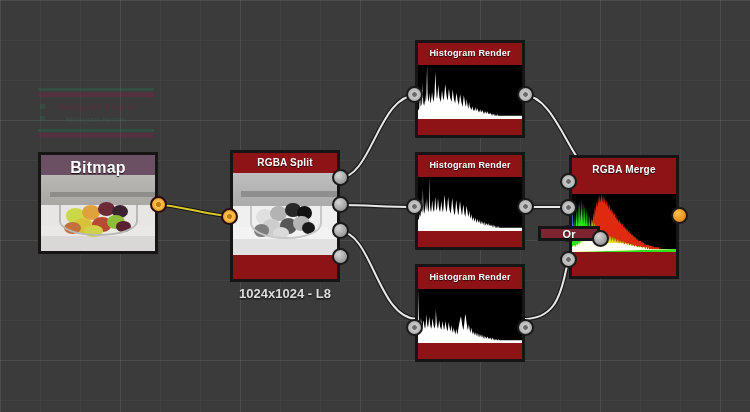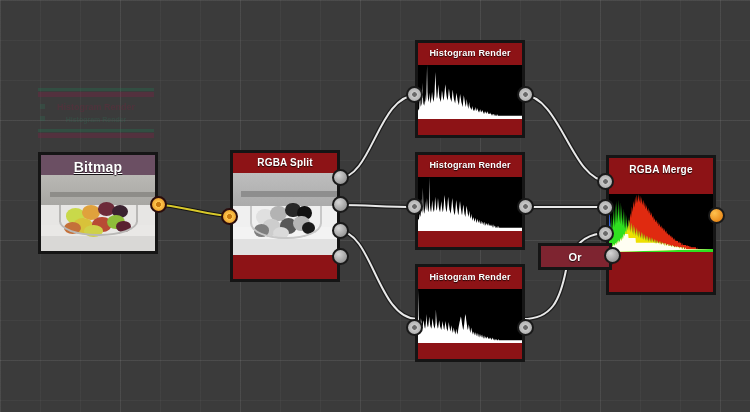--- a/index.html
+++ b/index.html
@@ -154,21 +154,21 @@
             <div class="fruit" style="left:28%;top:56%;width:18%;height:21%;background:#d8c23a;"></div>
             <div class="fruit" style="left:45%;top:55%;width:17%;height:20%;background:#b84a34;"></div>
             <div class="fruit" style="left:58%;top:52%;width:16%;height:19%;background:#8fbd3a;"></div>
             <div class="fruit" style="left:20%;top:62%;width:15%;height:16%;background:#c4703a;"></div>
             <div class="fruit" style="left:66%;top:60%;width:13%;height:15%;background:#5a2230;"></div>
             <div class="fruit" style="left:38%;top:66%;width:16%;height:15%;background:#cfd14a;"></div>
             <div class="bowl"></div>
           </div>
         </div>
       </div>
-      <div class="node-title" style="top:4px;font-size:14px;text-decoration:underline;">Bitmap</div>
+      <div class="node-title" style="top:4px;font-size:16px;">Bitmap</div>
     </div>
     <div class="port orange ring" style="right:-9px;top:44px;"></div>
   </div>
 
   <div class="node" style="left:230px;top:150px;width:110px;height:132px;">
     <div class="node-frame">
       <div class="node-body grayimg" style="top:20px;height:82px;">
         <div class="photo">
           <div class="wall"></div>
           <div class="shelf"></div>
@@ -190,20 +190,21 @@
         </div>
       </div>
       <div class="node-title" style="top:4px;font-size:10px;">RGBA Split</div>
     </div>
     <div class="port orange ring" style="left:-9px;top:58px;"></div>
     <div class="port grey" style="right:-9px;top:19px;"></div>
     <div class="port grey" style="right:-9px;top:46px;"></div>
     <div class="port grey" style="right:-9px;top:72px;"></div>
     <div class="port grey" style="right:-9px;top:98px;"></div>
   </div>
+  <div class="caption" style="left:225px;top:286px;width:120px;">1024x1024 - L8</div>
 
   <div class="node" style="left:415px;top:40px;width:110px;height:98px;">
     <div class="node-frame">
       <div class="node-body" style="top:22px;height:54px;">
         <div class="hist-black"></div>
         <svg class="hist-svg" viewBox="0 0 100 40" preserveAspectRatio="none">
           <path id="h-top" fill="#ffffff" d="M0,40 L0.00,34.20 L0.40,32.54 L0.79,33.34 L1.19,31.79 L1.59,23.30 L1.98,29.76 L2.38,31.08 L2.78,19.76 L3.17,28.53 L3.57,30.40 L3.97,27.38 L4.37,12.91 L4.76,24.26 L5.16,28.53 L5.56,29.76 L5.95,26.29 L6.35,30.40 L6.75,28.53 L7.14,21.48 L7.54,27.38 L7.94,25.25 L8.33,13.62 L8.73,0.00 L9.13,19.76 L9.52,24.26 L9.92,26.29 L10.32,27.38 L10.71,24.26 L11.11,20.61 L11.51,25.25 L11.90,27.38 L12.30,28.53 L12.70,25.25 L13.10,23.30 L13.49,19.76 L13.89,22.37 L14.29,25.25 L14.68,26.29 L15.08,27.38 L15.48,24.26 L15.87,21.48 L16.27,13.62 L16.67,5.17 L17.06,11.53 L17.46,18.13 L17.86,23.30 L18.25,25.25 L18.65,23.30 L19.05,19.76 L19.44,14.33 L19.84,17.34 L20.24,21.48 L20.63,24.26 L21.03,25.25 L21.43,26.29 L21.83,27.38 L22.22,25.25 L22.62,22.37 L23.02,18.93 L23.41,20.61 L23.81,23.30 L24.21,25.25 L24.60,26.29 L25.00,24.26 L25.40,21.48 L25.79,18.13 L26.19,14.33 L26.59,16.56 L26.98,19.76 L27.38,22.37 L27.78,24.26 L28.17,25.25 L28.57,26.29 L28.97,23.30 L29.37,19.76 L29.76,17.34 L30.16,19.76 L30.56,22.37 L30.95,24.26 L31.35,25.25 L31.75,26.29 L32.14,27.38 L32.54,25.25 L32.94,21.48 L33.33,18.13 L33.73,20.61 L34.13,23.30 L34.52,25.25 L34.92,26.29 L35.32,27.38 L35.71,28.53 L36.11,26.29 L36.51,23.30 L36.90,20.61 L37.30,22.37 L37.70,24.26 L38.10,26.29 L38.49,27.38 L38.89,28.53 L39.29,29.76 L39.68,27.38 L40.08,24.26 L40.48,21.48 L40.87,23.30 L41.27,25.25 L41.67,27.38 L42.06,28.53 L42.46,29.76 L42.86,31.08 L43.25,28.53 L43.65,25.25 L44.05,22.37 L44.44,24.26 L44.84,26.29 L45.24,28.53 L45.63,29.76 L46.03,31.08 L46.43,28.53 L46.83,25.25 L47.22,27.38 L47.62,29.76 L48.02,31.08 L48.41,32.54 L48.81,29.76 L49.21,27.38 L49.60,29.76 L50.00,31.08 L50.40,32.54 L50.79,31.08 L51.19,32.54 L51.59,33.34 L51.98,31.79 L52.38,30.40 L52.78,32.54 L53.17,33.34 L53.57,34.20 L53.97,32.54 L54.37,33.34 L54.76,34.20 L55.16,32.54 L55.56,31.08 L55.95,32.54 L56.35,34.20 L56.75,33.34 L57.14,31.79 L57.54,33.34 L57.94,34.20 L58.33,35.14 L58.73,33.34 L59.13,34.20 L59.52,35.14 L59.92,34.20 L60.32,32.54 L60.71,34.20 L61.11,35.14 L61.51,34.20 L61.90,33.34 L62.30,34.20 L62.70,35.14 L63.10,36.22 L63.49,34.20 L63.89,35.14 L64.29,36.22 L64.68,35.14 L65.08,34.20 L65.48,35.14 L65.87,36.22 L66.27,35.14 L66.67,34.20 L67.06,35.14 L67.46,36.22 L67.86,36.22 L68.25,35.14 L68.65,36.22 L69.05,36.22 L69.44,35.14 L69.84,36.22 L70.24,36.22 L70.63,37.54 L71.03,36.22 L71.43,36.22 L71.83,37.54 L72.22,36.22 L72.62,36.22 L73.02,37.54 L73.41,37.54 L73.81,36.22 L74.21,37.54 L74.60,37.54 L75.00,36.22 L75.40,37.54 L75.79,37.54 L76.19,37.54 L76.59,36.22 L76.98,37.54 L77.38,37.54 L77.78,37.54 L78.17,37.54 L78.57,37.54 L78.97,37.54 L79.37,37.54 L79.76,37.54 L80.16,37.54 L80.56,37.54 L80.95,37.54 L81.35,37.54 L81.75,37.54 L82.14,37.54 L82.54,37.54 L82.94,37.54 L83.33,37.54 L83.73,37.54 L84.13,37.54 L84.52,37.54 L84.92,37.54 L85.32,37.54 L85.71,37.54 L86.11,37.54 L86.51,37.54 L86.90,37.54 L87.30,37.54 L87.70,37.54 L88.10,37.54 L88.49,37.54 L88.89,37.54 L89.29,37.54 L89.68,37.54 L90.08,37.54 L90.48,37.54 L90.87,37.54 L91.27,37.54 L91.67,37.54 L92.06,37.54 L92.46,37.54 L92.86,37.54 L93.25,37.54 L93.65,37.54 L94.05,37.54 L94.44,37.54 L94.84,37.54 L95.24,37.54 L95.63,37.54 L96.03,37.54 L96.43,37.54 L96.83,37.54 L97.22,37.54 L97.62,37.54 L98.02,37.54 L98.41,37.54 L98.81,37.54 L99.21,37.54 L99.60,37.54 L100.00,37.54 L100,40 Z"></path>
         </svg>
       </div>
       <div class="node-title" style="top:5px;font-size:9px;">Histogram Render</div>
@@ -233,27 +234,27 @@
         <svg class="hist-svg" viewBox="0 0 100 40" preserveAspectRatio="none">
           <path id="h-bot" fill="#ffffff" d="M0,40 L0.00,31.43 L0.40,0.00 L0.80,19.76 L1.20,25.25 L1.60,27.66 L2.00,28.53 L2.40,26.83 L2.80,21.70 L3.20,23.77 L3.60,26.03 L4.00,27.66 L4.40,28.53 L4.80,26.03 L5.20,23.07 L5.60,24.50 L6.00,26.83 L6.40,28.53 L6.80,29.44 L7.20,27.66 L7.60,24.50 L8.00,18.53 L8.40,23.07 L8.80,26.03 L9.20,27.66 L9.60,28.53 L10.00,26.83 L10.40,23.77 L10.80,20.39 L11.20,23.07 L11.60,26.03 L12.00,27.66 L12.40,28.53 L12.80,29.44 L13.20,27.66 L13.60,24.50 L14.00,21.70 L14.40,23.77 L14.80,26.03 L15.20,27.66 L15.60,28.53 L16.00,29.44 L16.40,27.66 L16.80,25.25 L17.20,15.06 L17.60,20.39 L18.00,24.50 L18.40,26.83 L18.80,28.53 L19.20,29.44 L19.60,27.66 L20.00,25.25 L20.40,23.07 L20.80,25.25 L21.20,27.66 L21.60,28.53 L22.00,29.44 L22.40,30.40 L22.80,28.53 L23.20,26.03 L23.60,23.77 L24.00,26.03 L24.40,27.66 L24.80,29.44 L25.20,30.40 L25.60,28.53 L26.00,26.03 L26.40,23.77 L26.80,26.03 L27.20,27.66 L27.60,29.44 L28.00,30.40 L28.40,31.43 L28.80,29.44 L29.20,26.83 L29.60,24.50 L30.00,26.83 L30.40,28.53 L30.80,30.40 L31.20,31.43 L31.60,29.44 L32.00,26.83 L32.40,28.53 L32.80,30.40 L33.20,31.43 L33.60,32.54 L34.00,30.40 L34.40,28.53 L34.80,30.40 L35.20,31.43 L35.60,32.54 L36.00,33.76 L36.40,31.43 L36.80,29.44 L37.20,31.43 L37.60,32.54 L38.00,33.76 L38.40,31.43 L38.80,29.44 L39.20,27.66 L39.60,26.03 L40.00,24.50 L40.40,23.07 L40.80,21.70 L41.20,20.39 L41.60,21.70 L42.00,23.77 L42.40,26.03 L42.80,27.66 L43.20,29.44 L43.60,30.40 L44.00,28.53 L44.40,26.03 L44.80,23.07 L45.20,20.39 L45.60,18.53 L46.00,20.39 L46.40,23.07 L46.80,25.25 L47.20,27.66 L47.60,29.44 L48.00,30.40 L48.40,28.53 L48.80,26.03 L49.20,27.66 L49.60,29.44 L50.00,31.43 L50.40,32.54 L50.80,30.40 L51.20,28.53 L51.60,30.40 L52.00,31.43 L52.40,32.54 L52.80,33.76 L53.20,32.54 L53.60,31.43 L54.00,32.54 L54.40,33.76 L54.80,34.42 L55.20,33.13 L55.60,31.97 L56.00,33.13 L56.40,34.42 L56.80,35.14 L57.20,33.76 L57.60,32.54 L58.00,33.76 L58.40,35.14 L58.80,35.94 L59.20,34.42 L59.60,33.13 L60.00,34.42 L60.40,35.14 L60.80,35.94 L61.20,34.42 L61.60,33.76 L62.00,35.14 L62.40,35.94 L62.80,36.84 L63.20,35.14 L63.60,34.42 L64.00,35.94 L64.40,36.84 L64.80,35.94 L65.20,35.14 L65.60,35.94 L66.00,36.84 L66.40,35.94 L66.80,35.14 L67.20,35.94 L67.60,36.84 L68.00,36.84 L68.40,35.94 L68.80,36.84 L69.20,36.84 L69.60,35.94 L70.00,36.84 L70.40,36.84 L70.80,37.94 L71.20,36.84 L71.60,35.94 L72.00,36.84 L72.40,37.94 L72.80,36.84 L73.20,36.84 L73.60,37.94 L74.00,37.94 L74.40,36.84 L74.80,37.94 L75.20,37.94 L75.60,36.84 L76.00,37.94 L76.40,37.94 L76.80,37.94 L77.20,36.84 L77.60,37.94 L78.00,37.94 L78.40,37.94 L78.80,37.94 L79.20,37.94 L79.60,37.94 L80.00,37.94 L80.40,37.94 L80.80,37.94 L81.20,37.94 L81.60,37.94 L82.00,37.94 L82.40,37.94 L82.80,37.94 L83.20,37.94 L83.60,37.94 L84.00,37.94 L84.40,37.94 L84.80,37.94 L85.20,37.94 L85.60,37.94 L86.00,37.94 L86.40,37.94 L86.80,37.94 L87.20,37.94 L87.60,37.94 L88.00,37.94 L88.40,37.94 L88.80,37.94 L89.20,37.94 L89.60,37.94 L90.00,37.94 L90.40,37.94 L90.80,37.94 L91.20,37.94 L91.60,37.94 L92.00,37.94 L92.40,37.94 L92.80,37.94 L93.20,37.94 L93.60,37.94 L94.00,37.94 L94.40,37.94 L94.80,37.94 L95.20,37.94 L95.60,37.94 L96.00,37.94 L96.40,37.94 L96.80,37.94 L97.20,37.94 L97.60,37.94 L98.00,37.94 L98.40,37.94 L98.80,37.94 L99.20,37.94 L99.60,37.94 L100.00,37.94 L100,40 Z"></path>
         </svg>
       </div>
       <div class="node-title" style="top:5px;font-size:9px;">Histogram Render</div>
     </div>
     <div class="port grey ring" style="left:-9px;top:55px;"></div>
     <div class="port grey ring" style="right:-9px;top:55px;"></div>
   </div>
 
-  <div class="or-node" style="left:538px;top:243px;width:62px;height:27px;padding-left:12px;">
+  <div class="or-node" style="left:538px;top:226px;width:62px;height:15px;">
     <div class="or-frame"></div>
     <div class="or-label">Or</div>
     <div class="port grey" style="right:-9px;top:4px;"></div>
   </div>
 
-  <div class="node" style="left:606px;top:155px;width:110px;height:140px;">
+  <div class="node" style="left:569px;top:155px;width:110px;height:124px;">
     <div class="node-frame">
       <div class="node-body" style="top:36px;height:58px;">
         <div class="hist-black"></div>
         <svg class="hist-svg" viewBox="0 0 100 40" preserveAspectRatio="none">
           <path id="h-blue" fill="#3b6df0" d="M0,40 L0.00,22.89 L0.39,6.18 L0.78,13.70 L1.18,19.55 L1.57,22.89 L1.96,25.10 L2.35,26.69 L2.75,27.53 L3.14,28.41 L3.53,29.33 L3.92,29.81 L4.31,30.30 L4.71,30.81 L5.10,31.34 L5.49,31.34 L5.88,31.89 L6.27,31.89 L6.67,32.46 L7.06,32.46 L7.45,32.46 L7.84,33.06 L8.24,33.06 L8.63,33.06 L9.02,33.69 L9.41,33.69 L9.80,33.69 L10.20,33.69 L10.59,34.37 L10.98,34.37 L11.37,34.37 L11.76,34.37 L12.16,34.37 L12.55,35.09 L12.94,35.09 L13.33,35.09 L13.73,35.09 L14.12,35.09 L14.51,35.09 L14.90,35.09 L15.29,35.90 L15.69,35.90 L16.08,35.90 L16.47,35.90 L16.86,35.90 L17.25,35.90 L17.65,35.90 L18.04,35.90 L18.43,35.90 L18.82,36.81 L19.22,36.81 L19.61,36.81 L20.00,36.81 L20.39,36.81 L20.78,36.81 L21.18,36.81 L21.57,36.81 L21.96,36.81 L22.35,36.81 L22.75,36.81 L23.14,36.81 L23.53,36.81 L23.92,36.81 L24.31,36.81 L24.71,36.81 L25.10,36.81 L25.49,36.81 L25.88,37.92 L26.27,37.92 L26.67,37.92 L27.06,37.92 L27.45,37.92 L27.84,37.92 L28.24,37.92 L28.63,37.92 L29.02,37.92 L29.41,37.92 L29.80,37.92 L30.20,37.92 L30.59,37.92 L30.98,37.92 L31.37,37.92 L31.76,37.92 L32.16,37.92 L32.55,37.92 L32.94,37.92 L33.33,37.92 L33.73,37.92 L34.12,37.92 L34.51,37.92 L34.90,37.92 L35.29,37.92 L35.69,37.92 L36.08,37.92 L36.47,37.92 L36.86,37.92 L37.25,37.92 L37.65,37.92 L38.04,37.92 L38.43,37.92 L38.82,37.92 L39.22,37.92 L39.61,37.92 L40.00,37.92 L40.39,37.92 L40.78,37.92 L41.18,37.92 L41.57,37.92 L41.96,37.92 L42.35,37.92 L42.75,37.92 L43.14,37.92 L43.53,37.92 L43.92,37.92 L44.31,37.92 L44.71,37.92 L45.10,37.92 L45.49,37.92 L45.88,37.92 L46.27,37.92 L46.67,37.92 L47.06,37.92 L47.45,37.92 L47.84,37.92 L48.24,37.92 L48.63,37.92 L49.02,37.92 L49.41,37.92 L49.80,37.92 L50.20,37.92 L50.59,37.92 L50.98,37.92 L51.37,37.92 L51.76,37.92 L52.16,37.92 L52.55,37.92 L52.94,37.92 L53.33,37.92 L53.73,37.92 L54.12,37.92 L54.51,37.92 L54.90,37.92 L55.29,37.92 L55.69,37.92 L56.08,37.92 L56.47,37.92 L56.86,37.92 L57.25,37.92 L57.65,37.92 L58.04,37.92 L58.43,37.92 L58.82,37.92 L59.22,37.92 L59.61,37.92 L60.00,37.92 L60.39,37.92 L60.78,37.92 L61.18,37.92 L61.57,37.92 L61.96,37.92 L62.35,37.92 L62.75,37.92 L63.14,37.92 L63.53,37.92 L63.92,37.92 L64.31,37.92 L64.71,37.92 L65.10,37.92 L65.49,37.92 L65.88,37.92 L66.27,37.92 L66.67,37.92 L67.06,37.92 L67.45,37.92 L67.84,37.92 L68.24,37.92 L68.63,37.92 L69.02,37.92 L69.41,37.92 L69.80,37.92 L70.20,37.92 L70.59,37.92 L70.98,37.92 L71.37,37.92 L71.76,37.92 L72.16,37.92 L72.55,37.92 L72.94,37.92 L73.33,37.92 L73.73,37.92 L74.12,37.92 L74.51,37.92 L74.90,37.92 L75.29,37.92 L75.69,37.92 L76.08,37.92 L76.47,37.92 L76.86,37.92 L77.25,37.92 L77.65,37.92 L78.04,37.92 L78.43,37.92 L78.82,37.92 L79.22,37.92 L79.61,37.92 L80.00,37.92 L80.39,37.92 L80.78,37.92 L81.18,37.92 L81.57,37.92 L81.96,37.92 L82.35,37.92 L82.75,37.92 L83.14,37.92 L83.53,37.92 L83.92,37.92 L84.31,37.92 L84.71,37.92 L85.10,37.92 L85.49,37.92 L85.88,37.92 L86.27,37.92 L86.67,37.92 L87.06,37.92 L87.45,37.92 L87.84,37.92 L88.24,37.92 L88.63,37.92 L89.02,37.92 L89.41,37.92 L89.80,37.92 L90.20,37.92 L90.59,37.92 L90.98,37.92 L91.37,37.92 L91.76,37.92 L92.16,37.92 L92.55,37.92 L92.94,37.92 L93.33,37.92 L93.73,37.92 L94.12,37.92 L94.51,37.92 L94.90,37.92 L95.29,37.92 L95.69,37.92 L96.08,37.92 L96.47,37.92 L96.86,37.92 L97.25,37.92 L97.65,37.92 L98.04,37.92 L98.43,37.92 L98.82,37.92 L99.22,37.92 L99.61,37.92 L100.00,37.92 L100,40 Z"></path>
           <path id="h-red" fill="#e02a10" d="M0,40 L0.00,36.81 L0.39,35.90 L0.78,36.81 L1.18,35.09 L1.57,35.90 L1.96,36.81 L2.35,35.90 L2.75,35.09 L3.14,35.90 L3.53,36.81 L3.92,35.90 L4.31,35.09 L4.71,34.37 L5.10,35.09 L5.49,35.90 L5.88,35.09 L6.27,33.69 L6.67,34.37 L7.06,35.09 L7.45,33.69 L7.84,32.46 L8.24,33.69 L8.63,34.37 L9.02,33.06 L9.41,31.89 L9.80,32.46 L10.20,33.69 L10.59,32.46 L10.98,30.30 L11.37,31.34 L11.76,32.46 L12.16,31.34 L12.55,29.33 L12.94,30.30 L13.33,31.34 L13.73,30.30 L14.12,27.53 L14.51,28.41 L14.90,29.33 L15.29,27.53 L15.69,25.10 L16.08,25.88 L16.47,27.53 L16.86,25.10 L17.25,21.51 L17.65,22.89 L18.04,24.34 L18.43,21.51 L18.82,17.69 L19.22,18.92 L19.61,20.84 L20.00,17.69 L20.39,13.16 L20.78,14.25 L21.18,16.51 L21.57,13.16 L21.96,8.57 L22.35,10.05 L22.75,12.63 L23.14,9.05 L23.53,4.80 L23.92,6.65 L24.31,9.55 L24.71,6.18 L25.10,1.70 L25.49,3.90 L25.88,7.12 L26.27,4.35 L26.67,0.42 L27.06,2.57 L27.45,6.18 L27.84,3.90 L28.24,0.00 L28.63,2.14 L29.02,5.72 L29.41,3.90 L29.80,0.85 L30.20,3.01 L30.59,6.65 L30.98,4.80 L31.37,2.14 L31.76,4.35 L32.16,7.60 L32.55,6.18 L32.94,3.90 L33.33,5.72 L33.73,9.05 L34.12,7.60 L34.51,5.72 L34.90,7.60 L35.29,10.55 L35.69,9.55 L36.08,7.60 L36.47,9.55 L36.86,12.10 L37.25,11.06 L37.65,9.55 L38.04,11.06 L38.43,13.70 L38.82,12.63 L39.22,11.06 L39.61,12.63 L40.00,14.80 L40.39,14.25 L40.78,12.63 L41.18,14.25 L41.57,16.51 L41.96,15.93 L42.35,14.80 L42.75,15.93 L43.14,18.30 L43.53,17.69 L43.92,16.51 L44.31,17.69 L44.71,19.55 L45.10,18.92 L45.49,17.69 L45.88,18.92 L46.27,20.84 L46.67,20.19 L47.06,18.92 L47.45,20.19 L47.84,22.19 L48.24,21.51 L48.63,20.19 L49.02,21.51 L49.41,22.89 L49.80,22.89 L50.20,21.51 L50.59,22.89 L50.98,24.34 L51.37,23.60 L51.76,22.89 L52.16,23.60 L52.55,25.10 L52.94,25.10 L53.33,23.60 L53.73,25.10 L54.12,26.69 L54.51,25.88 L54.90,25.10 L55.29,25.88 L55.69,27.53 L56.08,27.53 L56.47,26.69 L56.86,27.53 L57.25,28.41 L57.65,28.41 L58.04,27.53 L58.43,28.41 L58.82,29.33 L59.22,29.33 L59.61,28.41 L60.00,29.33 L60.39,30.30 L60.78,30.30 L61.18,29.33 L61.57,30.30 L61.96,31.34 L62.35,31.34 L62.75,30.30 L63.14,31.34 L63.53,32.46 L63.92,32.46 L64.31,31.34 L64.71,32.46 L65.10,32.46 L65.49,32.46 L65.88,32.46 L66.27,32.46 L66.67,33.69 L67.06,33.69 L67.45,32.46 L67.84,33.69 L68.24,33.69 L68.63,33.69 L69.02,33.69 L69.41,33.69 L69.80,35.09 L70.20,35.09 L70.59,33.69 L70.98,35.09 L71.37,35.09 L71.76,35.09 L72.16,35.09 L72.55,35.09 L72.94,35.09 L73.33,35.09 L73.73,35.09 L74.12,35.09 L74.51,35.90 L74.90,35.90 L75.29,35.09 L75.69,35.90 L76.08,35.90 L76.47,35.90 L76.86,35.90 L77.25,35.90 L77.65,36.81 L78.04,36.81 L78.43,35.90 L78.82,36.81 L79.22,36.81 L79.61,36.81 L80.00,36.81 L80.39,36.81 L80.78,36.81 L81.18,36.81 L81.57,36.81 L81.96,36.81 L82.35,36.81 L82.75,36.81 L83.14,36.81 L83.53,36.81 L83.92,37.92 L84.31,37.92 L84.71,36.81 L85.10,37.92 L85.49,37.92 L85.88,37.92 L86.27,37.92 L86.67,37.92 L87.06,37.92 L87.45,37.92 L87.84,37.92 L88.24,37.92 L88.63,37.92 L89.02,37.92 L89.41,37.92 L89.80,37.92 L90.20,37.92 L90.59,37.92 L90.98,37.92 L91.37,37.92 L91.76,37.92 L92.16,37.92 L92.55,37.92 L92.94,37.92 L93.33,37.92 L93.73,37.92 L94.12,37.92 L94.51,37.92 L94.90,37.92 L95.29,37.92 L95.69,37.92 L96.08,37.92 L96.47,37.92 L96.86,37.92 L97.25,37.92 L97.65,37.92 L98.04,37.92 L98.43,37.92 L98.82,37.92 L99.22,37.92 L99.61,37.92 L100.00,37.92 L100,40 Z"></path>
           <path id="h-green" fill="#2fe020" d="M0,40 L0.00,33.69 L0.39,31.34 L0.79,29.33 L1.18,19.55 L1.57,25.88 L1.97,28.41 L2.36,22.89 L2.76,14.25 L3.15,20.84 L3.54,25.10 L3.94,18.30 L4.33,9.55 L4.72,17.10 L5.12,22.89 L5.51,15.93 L5.91,6.65 L6.30,14.80 L6.69,21.51 L7.09,14.25 L7.48,4.80 L7.87,13.70 L8.27,20.19 L8.66,13.16 L9.06,3.90 L9.45,12.63 L9.84,19.55 L10.24,13.70 L10.63,5.72 L11.02,14.25 L11.42,20.84 L11.81,15.36 L12.20,7.60 L12.60,15.93 L12.99,22.19 L13.39,17.10 L13.78,10.05 L14.17,17.69 L14.57,23.60 L14.96,18.92 L15.35,12.10 L15.75,19.55 L16.14,24.34 L16.54,20.19 L16.93,14.25 L17.32,20.84 L17.72,25.10 L18.11,21.51 L18.50,15.93 L18.90,22.19 L19.29,25.88 L19.69,22.89 L20.08,17.69 L20.47,23.60 L20.87,26.69 L21.26,24.34 L21.65,19.55 L22.05,24.34 L22.44,27.53 L22.83,25.10 L23.23,20.84 L23.62,25.88 L24.02,28.41 L24.41,25.88 L24.80,22.19 L25.20,26.69 L25.59,29.33 L25.98,26.69 L26.38,22.89 L26.77,27.53 L27.17,29.33 L27.56,27.53 L27.95,24.34 L28.35,28.41 L28.74,30.30 L29.13,28.41 L29.53,25.10 L29.92,28.87 L30.31,30.81 L30.71,29.33 L31.10,25.88 L31.50,29.33 L31.89,31.34 L32.28,29.81 L32.68,26.69 L33.07,29.81 L33.46,31.89 L33.86,30.30 L34.25,27.53 L34.65,30.30 L35.04,32.46 L35.43,30.81 L35.83,28.41 L36.22,30.81 L36.61,32.46 L37.01,31.34 L37.40,28.87 L37.80,31.34 L38.19,33.06 L38.58,31.89 L38.98,29.33 L39.37,31.89 L39.76,33.06 L40.16,31.89 L40.55,29.81 L40.94,31.89 L41.34,33.69 L41.73,32.46 L42.13,30.30 L42.52,32.46 L42.91,33.69 L43.31,32.46 L43.70,30.81 L44.09,33.06 L44.49,34.37 L44.88,33.06 L45.28,31.34 L45.67,33.06 L46.06,34.37 L46.46,33.69 L46.85,31.89 L47.24,33.69 L47.64,34.37 L48.03,33.69 L48.43,32.46 L48.82,33.69 L49.21,35.09 L49.61,34.37 L50.00,32.46 L50.39,34.37 L50.79,35.09 L51.18,34.37 L51.57,33.06 L51.97,34.37 L52.36,35.09 L52.76,34.37 L53.15,33.69 L53.54,35.09 L53.94,35.90 L54.33,35.09 L54.72,33.69 L55.12,35.09 L55.51,35.90 L55.91,35.09 L56.30,34.37 L56.69,35.09 L57.09,35.90 L57.48,35.90 L57.87,34.37 L58.27,35.90 L58.66,35.90 L59.06,35.90 L59.45,35.09 L59.84,35.90 L60.24,36.81 L60.63,35.90 L61.02,35.09 L61.42,35.90 L61.81,36.81 L62.20,35.90 L62.60,35.90 L62.99,36.81 L63.39,36.81 L63.78,36.81 L64.17,35.90 L64.57,36.81 L64.96,36.81 L65.35,36.81 L65.75,35.90 L66.14,36.81 L66.54,36.81 L66.93,36.81 L67.32,36.81 L67.72,36.81 L68.11,37.92 L68.50,36.81 L68.90,36.81 L69.29,36.81 L69.69,37.92 L70.08,36.81 L70.47,36.81 L70.87,37.92 L71.26,37.92 L71.65,36.81 L72.05,36.81 L72.44,37.92 L72.83,37.92 L73.23,37.92 L73.62,36.81 L74.02,37.92 L74.41,37.92 L74.80,37.92 L75.20,37.92 L75.59,37.92 L75.98,37.92 L76.38,37.92 L76.77,37.92 L77.17,37.92 L77.56,37.92 L77.95,37.92 L78.35,37.92 L78.74,37.92 L79.13,37.92 L79.53,37.92 L79.92,37.92 L80.31,37.92 L80.71,37.92 L81.10,37.92 L81.50,37.92 L81.89,37.92 L82.28,37.92 L82.68,37.92 L83.07,37.92 L83.46,37.92 L83.86,37.92 L84.25,37.92 L84.65,37.92 L85.04,37.92 L85.43,37.92 L85.83,37.92 L86.22,37.92 L86.61,37.92 L87.01,37.92 L87.40,37.92 L87.80,37.92 L88.19,37.92 L88.58,37.92 L88.98,37.92 L89.37,37.92 L89.76,37.92 L90.16,37.92 L90.55,37.92 L90.94,37.92 L91.34,37.92 L91.73,37.92 L92.13,37.92 L92.52,37.92 L92.91,37.92 L93.31,37.92 L93.70,37.92 L94.09,37.92 L94.49,37.92 L94.88,37.92 L95.28,37.92 L95.67,37.92 L96.06,37.92 L96.46,37.92 L96.85,37.92 L97.24,37.92 L97.64,37.92 L98.03,37.92 L98.43,37.92 L98.82,37.92 L99.21,37.92 L99.61,37.92 L100.00,37.92 L100,40 Z"></path>
           <path id="h-yel" fill="#ffe000" d="M0,40 L0.00,36.81 L0.39,35.90 L0.78,36.81 L1.18,35.09 L1.57,35.90 L1.96,36.81 L2.35,35.90 L2.75,35.09 L3.14,35.90 L3.53,36.81 L3.92,35.90 L4.31,35.09 L4.71,34.37 L5.10,35.09 L5.49,35.90 L5.88,35.09 L6.27,33.69 L6.67,34.37 L7.06,35.09 L7.45,33.69 L7.84,32.46 L8.24,33.69 L8.63,34.37 L9.02,33.06 L9.41,31.89 L9.80,32.46 L10.20,33.69 L10.59,32.46 L10.98,30.30 L11.37,31.34 L11.76,32.46 L12.16,31.34 L12.55,29.33 L12.94,30.30 L13.33,31.34 L13.73,30.30 L14.12,27.53 L14.51,28.41 L14.90,29.33 L15.29,27.53 L15.69,25.10 L16.08,25.88 L16.47,27.53 L16.86,25.10 L17.25,21.51 L17.65,25.10 L18.04,24.34 L18.43,21.51 L18.82,22.19 L19.22,25.88 L19.61,22.89 L20.00,17.69 L20.39,23.60 L20.78,26.69 L21.18,24.34 L21.57,19.55 L21.96,24.34 L22.35,27.53 L22.75,25.10 L23.14,20.84 L23.53,25.88 L23.92,28.41 L24.31,25.88 L24.71,22.19 L25.10,26.69 L25.49,29.33 L25.88,26.69 L26.27,22.89 L26.67,27.53 L27.06,29.33 L27.45,27.53 L27.84,24.34 L28.24,28.41 L28.63,30.30 L29.02,28.41 L29.41,25.10 L29.80,28.87 L30.20,30.81 L30.59,29.33 L30.98,25.88 L31.37,29.33 L31.76,31.34 L32.16,29.81 L32.55,26.69 L32.94,29.81 L33.33,31.89 L33.73,30.30 L34.12,27.53 L34.51,30.30 L34.90,32.46 L35.29,30.81 L35.69,28.41 L36.08,30.81 L36.47,32.46 L36.86,31.34 L37.25,28.87 L37.65,31.34 L38.04,33.06 L38.43,31.89 L38.82,29.33 L39.22,31.89 L39.61,33.06 L40.00,31.89 L40.39,29.81 L40.78,31.89 L41.18,33.69 L41.57,32.46 L41.96,30.30 L42.35,32.46 L42.75,33.69 L43.14,32.46 L43.53,30.81 L43.92,33.06 L44.31,34.37 L44.71,33.06 L45.10,31.34 L45.49,33.06 L45.88,34.37 L46.27,33.69 L46.67,31.89 L47.06,33.69 L47.45,34.37 L47.84,33.69 L48.24,32.46 L48.63,33.69 L49.02,35.09 L49.41,34.37 L49.80,32.46 L50.20,34.37 L50.59,35.09 L50.98,34.37 L51.37,33.06 L51.76,34.37 L52.16,35.09 L52.55,34.37 L52.94,33.69 L53.33,35.09 L53.73,35.90 L54.12,35.09 L54.51,33.69 L54.90,35.09 L55.29,35.90 L55.69,35.09 L56.08,34.37 L56.47,35.09 L56.86,35.90 L57.25,35.90 L57.65,34.37 L58.04,35.90 L58.43,35.90 L58.82,35.90 L59.22,35.09 L59.61,35.90 L60.00,36.81 L60.39,35.90 L60.78,35.09 L61.18,35.90 L61.57,36.81 L61.96,35.90 L62.35,35.90 L62.75,36.81 L63.14,36.81 L63.53,36.81 L63.92,35.90 L64.31,36.81 L64.71,36.81 L65.10,36.81 L65.49,35.90 L65.88,36.81 L66.27,36.81 L66.67,36.81 L67.06,36.81 L67.45,36.81 L67.84,37.92 L68.24,36.81 L68.63,36.81 L69.02,36.81 L69.41,37.92 L69.80,36.81 L70.20,36.81 L70.59,37.92 L70.98,37.92 L71.37,36.81 L71.76,36.81 L72.16,37.92 L72.55,37.92 L72.94,37.92 L73.33,36.81 L73.73,37.92 L74.12,37.92 L74.51,37.92 L74.90,37.92 L75.29,37.92 L75.69,37.92 L76.08,37.92 L76.47,37.92 L76.86,37.92 L77.25,37.92 L77.65,37.92 L78.04,37.92 L78.43,37.92 L78.82,37.92 L79.22,37.92 L79.61,37.92 L80.00,37.92 L80.39,37.92 L80.78,37.92 L81.18,37.92 L81.57,37.92 L81.96,37.92 L82.35,37.92 L82.75,37.92 L83.14,37.92 L83.53,37.92 L83.92,37.92 L84.31,37.92 L84.71,37.92 L85.10,37.92 L85.49,37.92 L85.88,37.92 L86.27,37.92 L86.67,37.92 L87.06,37.92 L87.45,37.92 L87.84,37.92 L88.24,37.92 L88.63,37.92 L89.02,37.92 L89.41,37.92 L89.80,37.92 L90.20,37.92 L90.59,37.92 L90.98,37.92 L91.37,37.92 L91.76,37.92 L92.16,37.92 L92.55,37.92 L92.94,37.92 L93.33,37.92 L93.73,37.92 L94.12,37.92 L94.51,37.92 L94.90,37.92 L95.29,37.92 L95.69,37.92 L96.08,37.92 L96.47,37.92 L96.86,37.92 L97.25,37.92 L97.65,37.92 L98.04,37.92 L98.43,37.92 L98.82,37.92 L99.22,37.92 L99.61,37.92 L100.00,NaN L100,40 Z" opacity="0.92"></path>
           <path id="h-wht" fill="#ffffff" d="M0,40 L0.00,36.81 L0.39,35.90 L0.78,36.81 L1.18,35.09 L1.57,35.90 L1.96,36.81 L2.35,35.90 L2.75,35.09 L3.14,35.90 L3.53,36.81 L3.92,35.90 L4.31,35.09 L4.71,34.37 L5.10,35.09 L5.49,35.90 L5.88,35.09 L6.27,33.69 L6.67,34.37 L7.06,35.09 L7.45,33.69 L7.84,32.46 L8.24,33.69 L8.63,34.37 L9.02,33.06 L9.41,31.89 L9.80,32.46 L10.20,33.69 L10.59,32.46 L10.98,30.30 L11.37,31.34 L11.76,32.46 L12.16,31.34 L12.55,29.33 L12.94,30.30 L13.33,31.34 L13.73,30.30 L14.12,27.53 L14.51,28.41 L14.90,29.33 L15.29,27.53 L15.69,27.53 L16.08,27.53 L16.47,27.53 L16.86,27.53 L17.25,27.53 L17.65,27.53 L18.04,27.53 L18.43,27.53 L18.82,30.30 L19.22,30.30 L19.61,30.30 L20.00,30.30 L20.39,30.30 L20.78,30.30 L21.18,30.30 L21.57,30.30 L21.96,30.30 L22.35,30.30 L22.75,30.30 L23.14,30.30 L23.53,30.30 L23.92,30.30 L24.31,30.30 L24.71,30.30 L25.10,30.30 L25.49,30.30 L25.88,33.69 L26.27,33.69 L26.67,33.69 L27.06,33.69 L27.45,33.69 L27.84,33.69 L28.24,33.69 L28.63,33.69 L29.02,33.69 L29.41,33.69 L29.80,33.69 L30.20,33.69 L30.59,33.69 L30.98,33.69 L31.37,33.69 L31.76,33.69 L32.16,33.69 L32.55,33.69 L32.94,33.69 L33.33,33.69 L33.73,33.69 L34.12,33.69 L34.51,33.69 L34.90,33.69 L35.29,33.69 L35.69,33.69 L36.08,33.69 L36.47,33.69 L36.86,33.69 L37.25,33.69 L37.65,33.69 L38.04,33.69 L38.43,33.69 L38.82,33.69 L39.22,33.69 L39.61,33.69 L40.00,33.69 L40.39,33.69 L40.78,33.69 L41.18,33.69 L41.57,33.69 L41.96,33.69 L42.35,33.69 L42.75,33.69 L43.14,33.69 L43.53,33.69 L43.92,33.69 L44.31,34.37 L44.71,33.69 L45.10,33.69 L45.49,33.69 L45.88,34.37 L46.27,33.69 L46.67,33.69 L47.06,33.69 L47.45,34.37 L47.84,33.69 L48.24,33.69 L48.63,33.69 L49.02,35.09 L49.41,34.37 L49.80,33.69 L50.20,34.37 L50.59,35.09 L50.98,34.37 L51.37,33.69 L51.76,34.37 L52.16,35.09 L52.55,34.37 L52.94,33.69 L53.33,35.09 L53.73,35.90 L54.12,35.09 L54.51,33.69 L54.90,35.09 L55.29,35.90 L55.69,35.09 L56.08,34.37 L56.47,35.09 L56.86,35.90 L57.25,35.90 L57.65,34.37 L58.04,35.90 L58.43,35.90 L58.82,35.90 L59.22,35.09 L59.61,35.90 L60.00,36.81 L60.39,35.90 L60.78,35.09 L61.18,35.90 L61.57,36.81 L61.96,35.90 L62.35,35.90 L62.75,36.81 L63.14,36.81 L63.53,36.81 L63.92,35.90 L64.31,36.81 L64.71,36.81 L65.10,36.81 L65.49,35.90 L65.88,36.81 L66.27,36.81 L66.67,36.81 L67.06,36.81 L67.45,36.81 L67.84,37.92 L68.24,36.81 L68.63,36.81 L69.02,36.81 L69.41,37.92 L69.80,36.81 L70.20,36.81 L70.59,37.92 L70.98,37.92 L71.37,36.81 L71.76,36.81 L72.16,37.92 L72.55,37.92 L72.94,37.92 L73.33,36.81 L73.73,37.92 L74.12,37.92 L74.51,37.92 L74.90,37.92 L75.29,37.92 L75.69,37.92 L76.08,37.92 L76.47,37.92 L76.86,37.92 L77.25,37.92 L77.65,37.92 L78.04,37.92 L78.43,37.92 L78.82,37.92 L79.22,37.92 L79.61,37.92 L80.00,37.92 L80.39,37.92 L80.78,37.92 L81.18,37.92 L81.57,37.92 L81.96,37.92 L82.35,37.92 L82.75,37.92 L83.14,37.92 L83.53,37.92 L83.92,37.92 L84.31,37.92 L84.71,37.92 L85.10,37.92 L85.49,37.92 L85.88,37.92 L86.27,37.92 L86.67,37.92 L87.06,37.92 L87.45,37.92 L87.84,37.92 L88.24,37.92 L88.63,37.92 L89.02,37.92 L89.41,37.92 L89.80,37.92 L90.20,37.92 L90.59,37.92 L90.98,37.92 L91.37,37.92 L91.76,37.92 L92.16,37.92 L92.55,37.92 L92.94,37.92 L93.33,37.92 L93.73,37.92 L94.12,37.92 L94.51,37.92 L94.90,37.92 L95.29,37.92 L95.69,37.92 L96.08,37.92 L96.47,37.92 L96.86,37.92 L97.25,37.92 L97.65,37.92 L98.04,37.92 L98.43,37.92 L98.82,37.92 L99.22,37.92 L99.61,37.92 L100.00,NaN L100,40 Z" opacity="0.95"></path>
         </svg>

